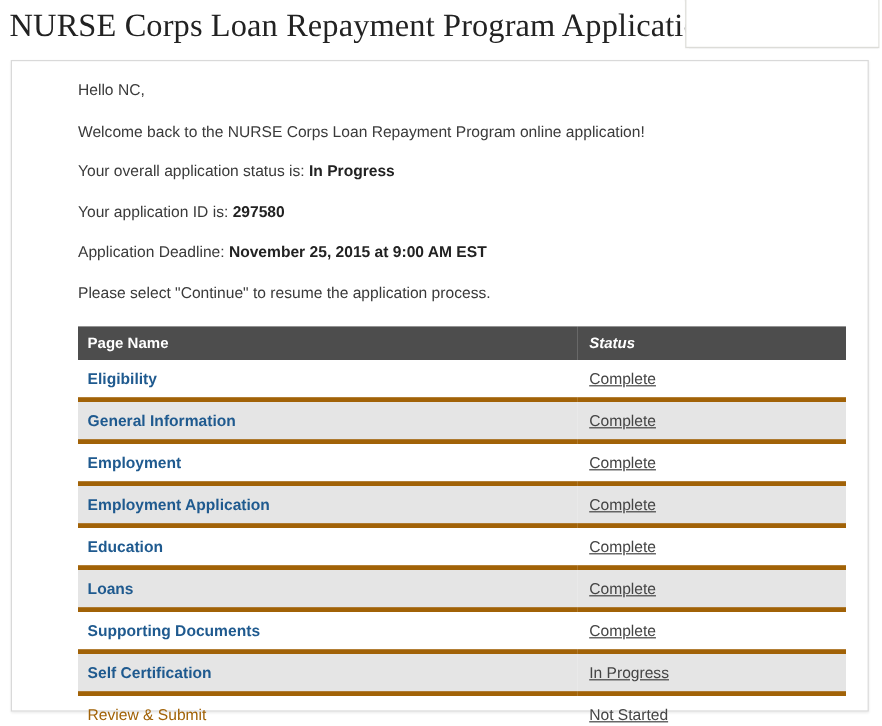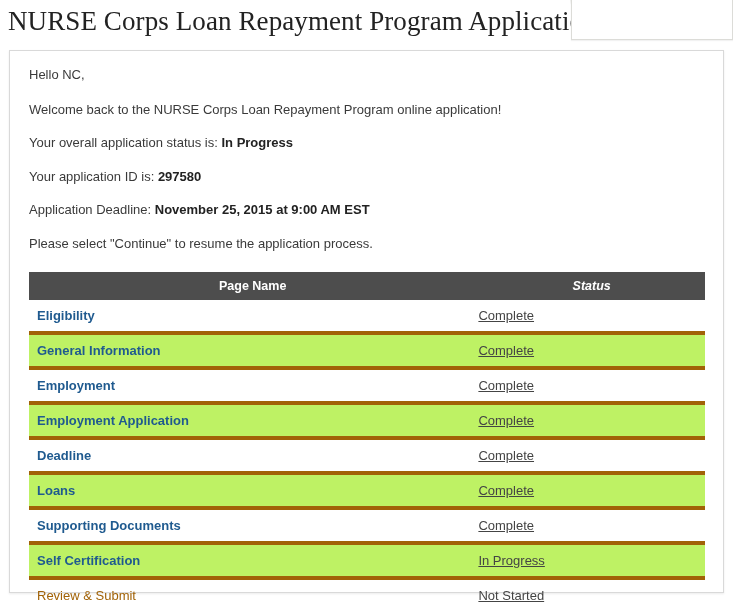--- a/index.html
+++ b/index.html
@@ -70,20 +70,21 @@
   .panel {
     position: absolute;
     left: 9px;
     top: 50px;
     width: 715px;
     height: 543px;
     background: #ffffff;
     border: 1px solid #d9d9d9;
     box-shadow: 0 1px 2px rgba(0,0,0,0.08);
     box-sizing: border-box;
+    padding-left: 36px;
   }
   .panel-inner {
     padding: 16px 18px 10px 19px;
   }
 
   .intro-line {
     margin: 0 0 18px 0;
     font-size: 13px;
     color: #3a3a3a;
     line-height: 1.2;
@@ -97,36 +98,36 @@
   
   .status-table {
     width: 100%;
     border-collapse: collapse;
     margin-top: 20px;
     font-size: 13px;
   }
   .status-table thead th {
     background: #4d4d4d;
     color: #ffffff;
-    text-align: center;
+    text-align: left;
     font-weight: bold;
     font-size: 12.5px;
     padding: 7px 0 7px 8px;
     border: none;
   }
   .status-table thead th.col-status { padding-left: 10px; font-style: italic; }
   .status-table tbody td {
     padding: 8px 0 8px 8px;
     border-bottom: 4px solid #a16207;
     color: #444444;
     vertical-align: middle;
   }
   .status-table tbody td.col-status { padding-left: 10px; text-decoration: underline; }
   .status-table tbody tr.alt td {
-    background: #bef264;
+    background: #e5e5e5;
   }
   .status-table col.c1 { width: 65%; }
   .status-table col.c2 { width: 35%; }
   .page-link {
     color: #1f5a8f;
     font-weight: bold;
     text-decoration: none;
     cursor: pointer;
   }
   .page-plain {
@@ -188,21 +189,21 @@
           </tr>
           <tr>
             <td><a class="page-link">Employment</a></td>
             <td class="col-status">Complete</td>
           </tr>
           <tr class="alt">
             <td><a class="page-link">Employment Application</a></td>
             <td class="col-status">Complete</td>
           </tr>
           <tr>
-            <td><a class="page-link">Deadline</a></td>
+            <td><a class="page-link">Education</a></td>
             <td class="col-status">Complete</td>
           </tr>
           <tr class="alt">
             <td><a class="page-link">Loans</a></td>
             <td class="col-status">Complete</td>
           </tr>
           <tr>
             <td><a class="page-link">Supporting Documents</a></td>
             <td class="col-status">Complete</td>
           </tr>

